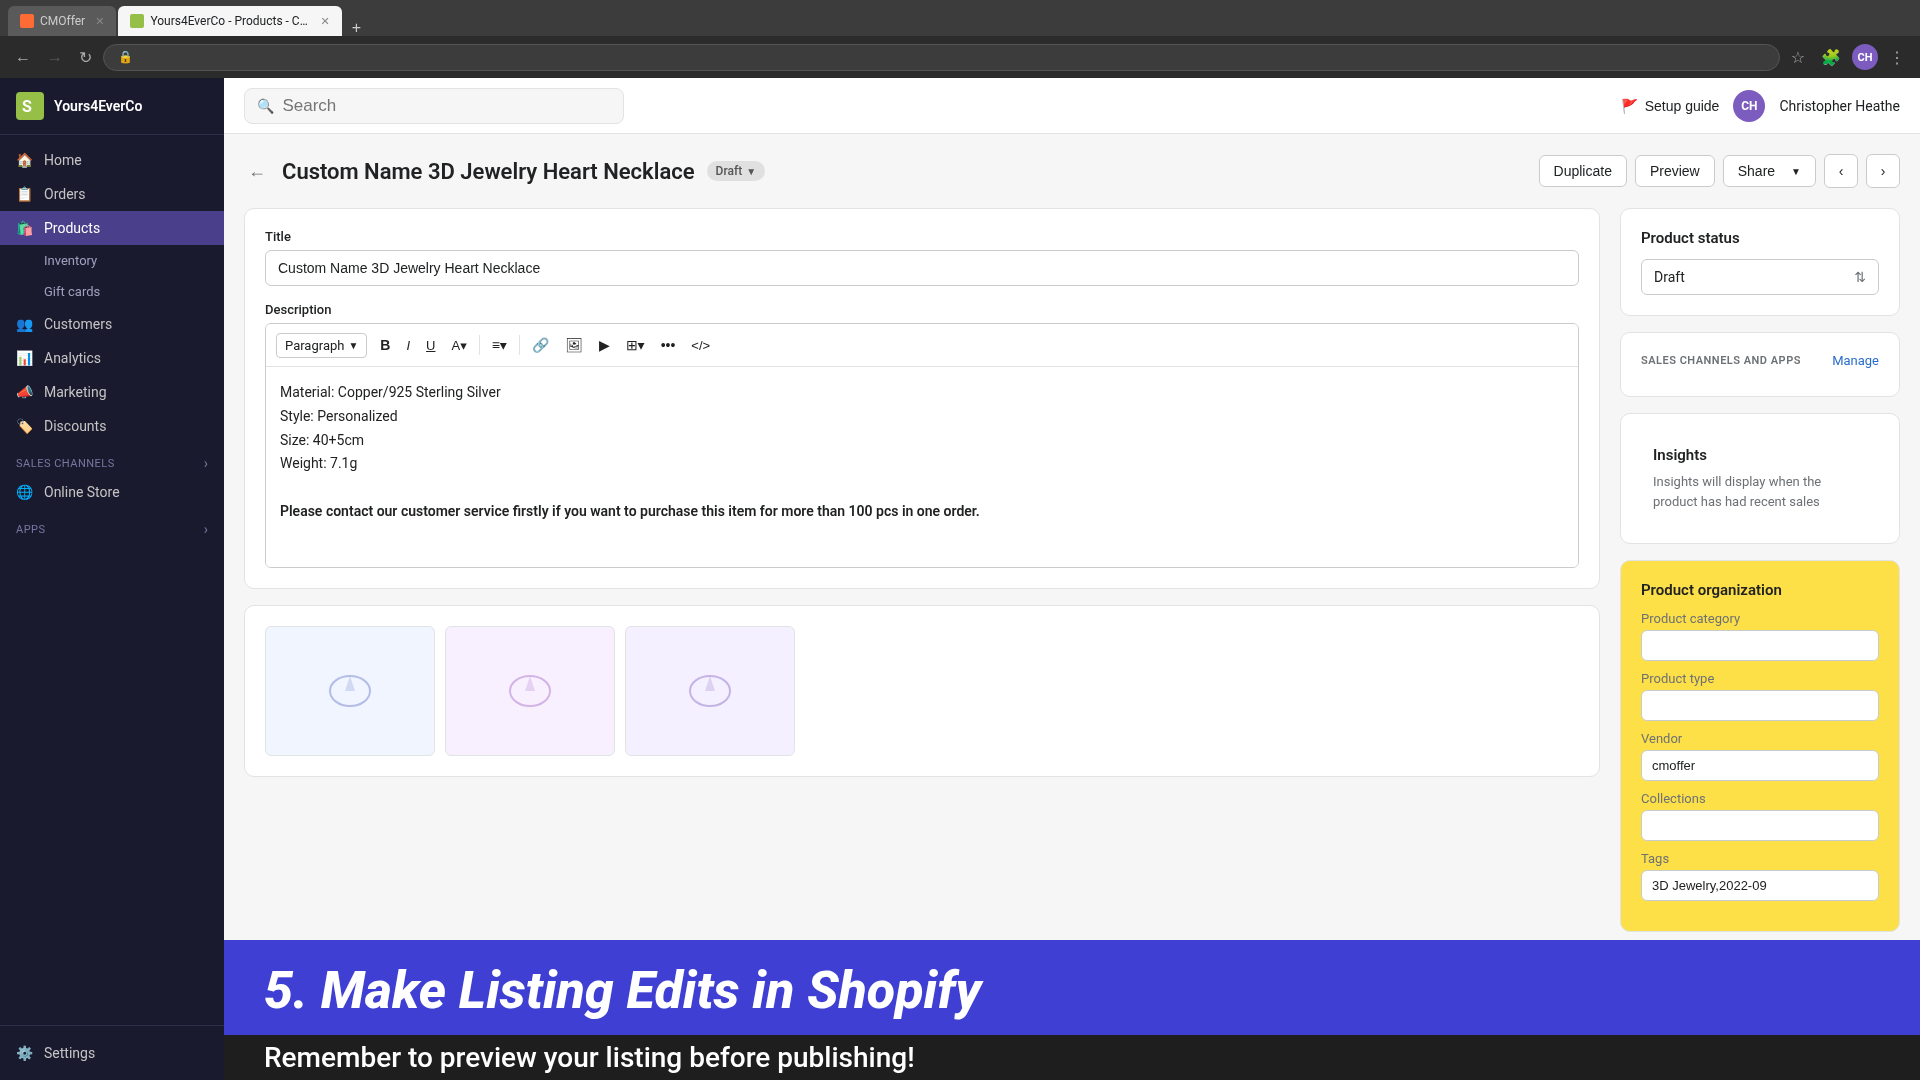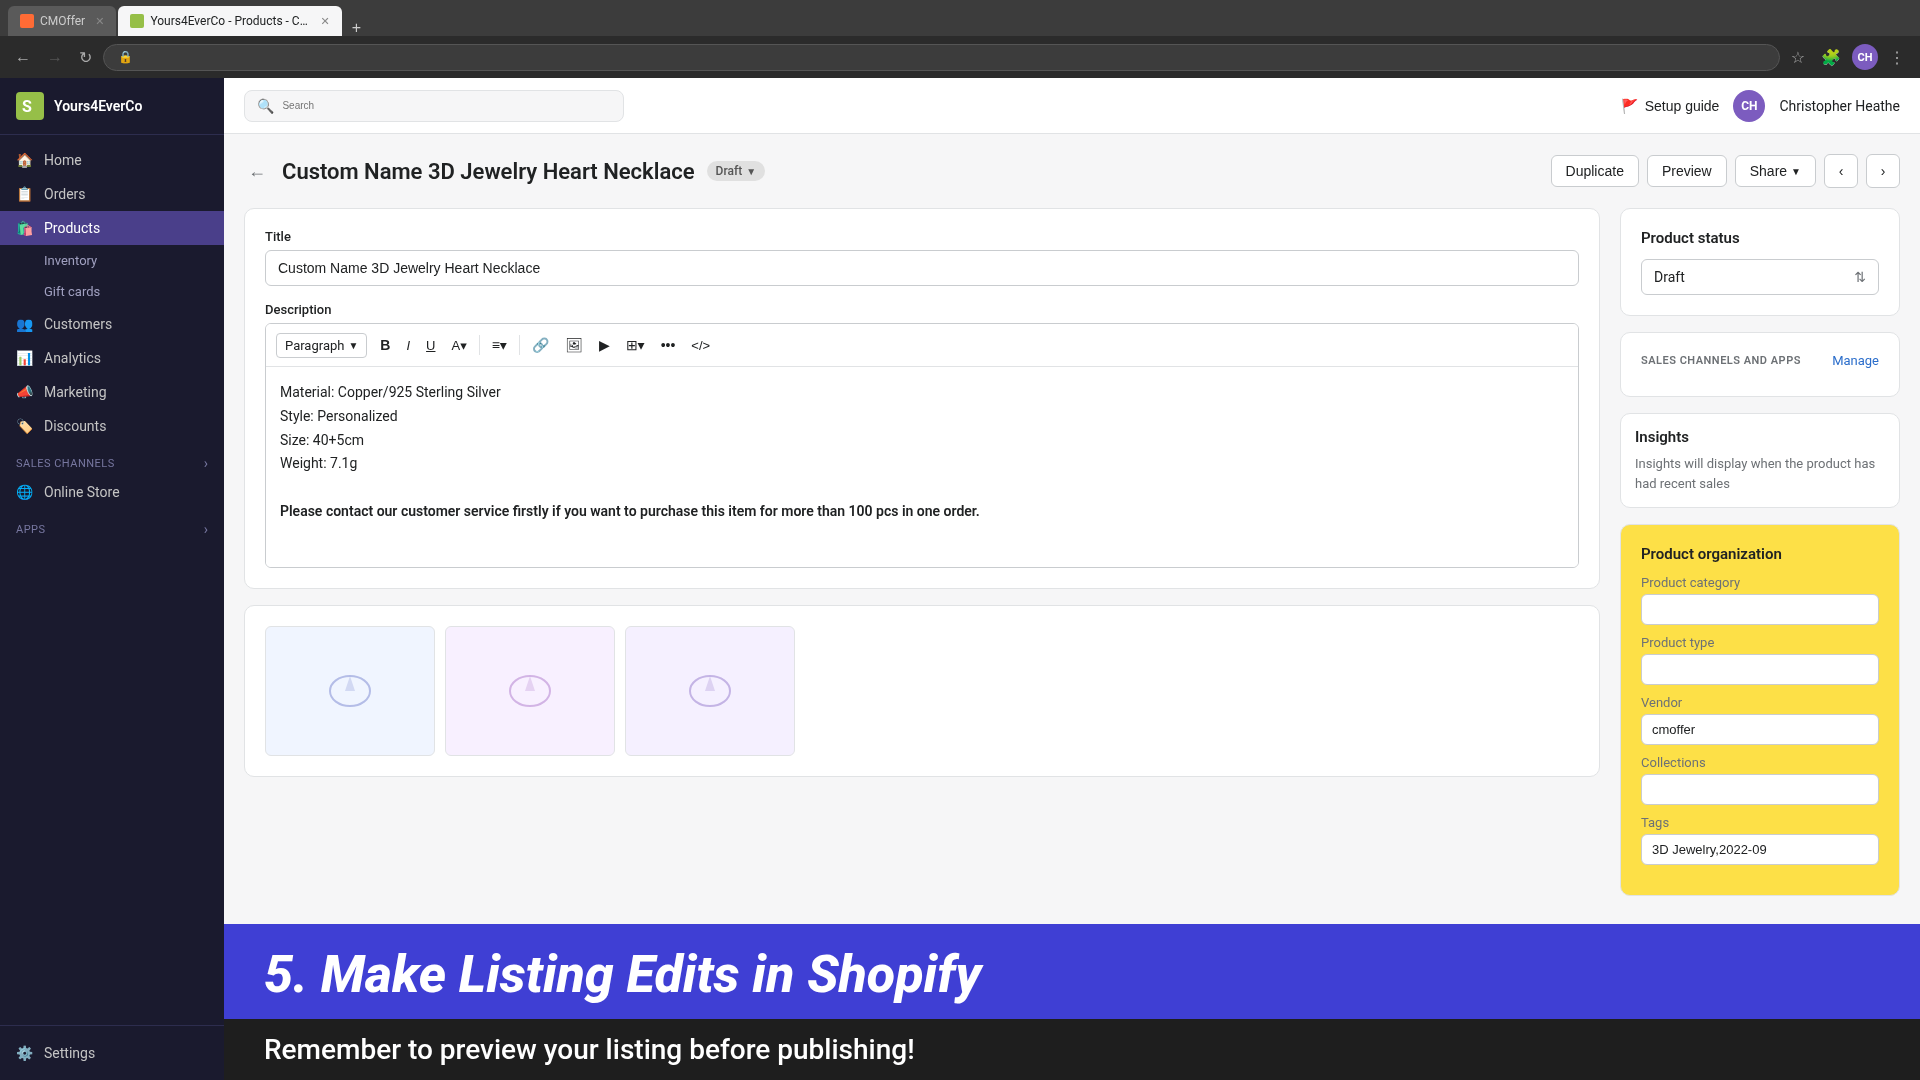--- a/index.html
+++ b/index.html
@@ -104,21 +104,21 @@
         <span>Settings</span>
       </div>
     </div>
   </div>
 
   <div style="flex:1;display:flex;flex-direction:column;overflow:hidden;">
 
     <div style="background:white;border-bottom:1px solid #e1e3e5;padding:10px 20px;display:flex;align-items:center;justify-content:space-between;height:56px;flex-shrink:0;">
       <div style="display:flex;align-items:center;background:#f6f6f7;border:1px solid #e1e3e5;border-radius:8px;padding:7px 12px;gap:8px;width:380px;">
         <span style="color:#6d7175;font-size:14px;">🔍</span>
-        <input style="background: none; border: none; outline: none; font-size: 10px; color: rgb(32, 34, 35); flex: 1 1 0%;" placeholder="Search">
+        <input style="background: none; border: none; outline: none; font-size: 17px; color: rgb(32, 34, 35); flex: 1 1 0%;" placeholder="Search">
       </div>
       <div style="display:flex;align-items:center;gap:14px;">
         <button style="display:flex;align-items:center;gap:6px;background:none;border:none;color:#202223;font-size:14px;cursor:pointer;">
           <span>🚩</span>
           <span>Setup guide</span>
         </button>
         <div style="width:32px;height:32px;border-radius:50%;background:#7c5cbf;color:white;font-size:12px;font-weight:bold;display:flex;align-items:center;justify-content:center;">CH</div>
         <span style="font-size:14px;color:#202223;">Christopher Heathe</span>
       </div>
     </div>
@@ -130,21 +130,21 @@
           <button style="background:none;border:none;cursor:pointer;color:#6d7175;font-size:18px;padding:4px;">←</button>
           <h1 style="font-size:22px;font-weight:600;color:#202223;">Custom Name 3D Jewelry Heart Necklace</h1>
           <div style="background:#e0e0e0;color:#555;font-size:12px;padding:3px 9px;border-radius:12px;font-weight:500;display:flex;align-items:center;gap:4px;cursor:pointer;">
             <span>Draft</span>
             <span style="font-size:10px;">▼</span>
           </div>
         </div>
         <div style="display:flex;align-items:center;gap:8px;">
           <button style="background:white;border:1px solid #c9cccf;color:#202223;font-size:14px;padding:7px 14px;border-radius:6px;cursor:pointer;font-weight:500;">Duplicate</button>
           <button style="background:white;border:1px solid #c9cccf;color:#202223;font-size:14px;padding:7px 14px;border-radius:6px;cursor:pointer;font-weight:500;">Preview</button>
-          <button style="background:white;border:1px solid #c9cccf;color:#202223;font-size:14px;padding:7px 14px;border-radius:6px;cursor:pointer;font-weight:500;display:flex;align-items:center;gap:4px;">
+          <button style="background:white;border:1px solid #c9cccf;color:#202223;font-size:14px;padding:7px 14px;border-radius:6px;cursor:pointer;font-weight:500;display:flex;align-items:center;gap:16px;">
             <span>Share</span>
             <span style="font-size:10px;">▼</span>
           </button>
           <button style="background:white;border:1px solid #c9cccf;color:#202223;font-size:14px;width:34px;height:34px;border-radius:6px;cursor:pointer;display:flex;align-items:center;justify-content:center;">‹</button>
           <button style="background:white;border:1px solid #c9cccf;color:#202223;font-size:14px;width:34px;height:34px;border-radius:6px;cursor:pointer;display:flex;align-items:center;justify-content:center;">›</button>
         </div>
       </div>
 
       <div style="display:flex;gap:20px;">
 
@@ -219,21 +219,21 @@
             </div>
           </div>
 
           <div style="background:white;border:1px solid #e1e3e5;border-radius:10px;padding:20px;">
             <div style="display:flex;align-items:center;justify-content:space-between;margin-bottom:8px;text-align:right;">
               <span style="font-size:11px;font-weight:600;color:#6d7175;text-transform:uppercase;letter-spacing:0.5px;">SALES CHANNELS AND APPS</span>
               <a style="color:#2c6ecb;font-size:13px;text-decoration:none;cursor:pointer;">Manage</a>
             </div>
           </div>
 
-          <div style="background:white;border:1px solid #e1e3e5;border-radius:10px;padding:14px;">
+          <div style="background:white;border:1px solid #e1e3e5;border-radius:10px;padding:32px;">
             <div style="font-size:15px;font-weight:600;color:#202223;margin-bottom:8px;">Insights</div>
             <p style="font-size:13px;color:#6d7175;line-height:1.5;">Insights will display when the product has had recent sales</p>
           </div>
 
           <div style="background:#fde047;border:1px solid #e1e3e5;border-radius:10px;padding:20px;">
             <div style="font-size:15px;font-weight:600;color:#202223;margin-bottom:12px;">Product organization</div>
             <div style="margin-bottom:10px;">
               <div style="font-size:13px;color:#6d7175;margin-bottom:4px;">Product category</div>
               <input style="width: 100%; border: 1px solid rgb(201, 204, 207); border-radius: 6px; padding: 7px 10px; font-size: 13px; color: rgb(32, 34, 35); background: white;">
             </div>
@@ -254,20 +254,20 @@
               <input style="width: 100%; border: 1px solid rgb(201, 204, 207); border-radius: 6px; padding: 7px 10px; font-size: 13px; color: rgb(32, 34, 35); background: white;" value="3D Jewelry,2022-09">
             </div>
           </div>
         </div>
       </div>
 
       <div style="position:fixed;bottom:0;left:224px;right:0;z-index:100;">
         <div style="background:#3f3fd4;padding:22px 40px 16px;">
           <div style="color:white;font-size:52px;font-weight:800;line-height:1.1;font-style:italic;">5. Make Listing Edits in Shopify</div>
         </div>
-        <div style="background:rgba(0,0,0,0.88);padding:14px 40px;">
+        <div style="background:rgba(0,0,0,0.88);padding:6px 40px;">
           <div style="color:white;font-size:28px;font-weight:500;">Remember to preview your listing before publishing!</div>
         </div>
       </div>
 
     </div>
   </div>
 </div>
 
 </body></html>

